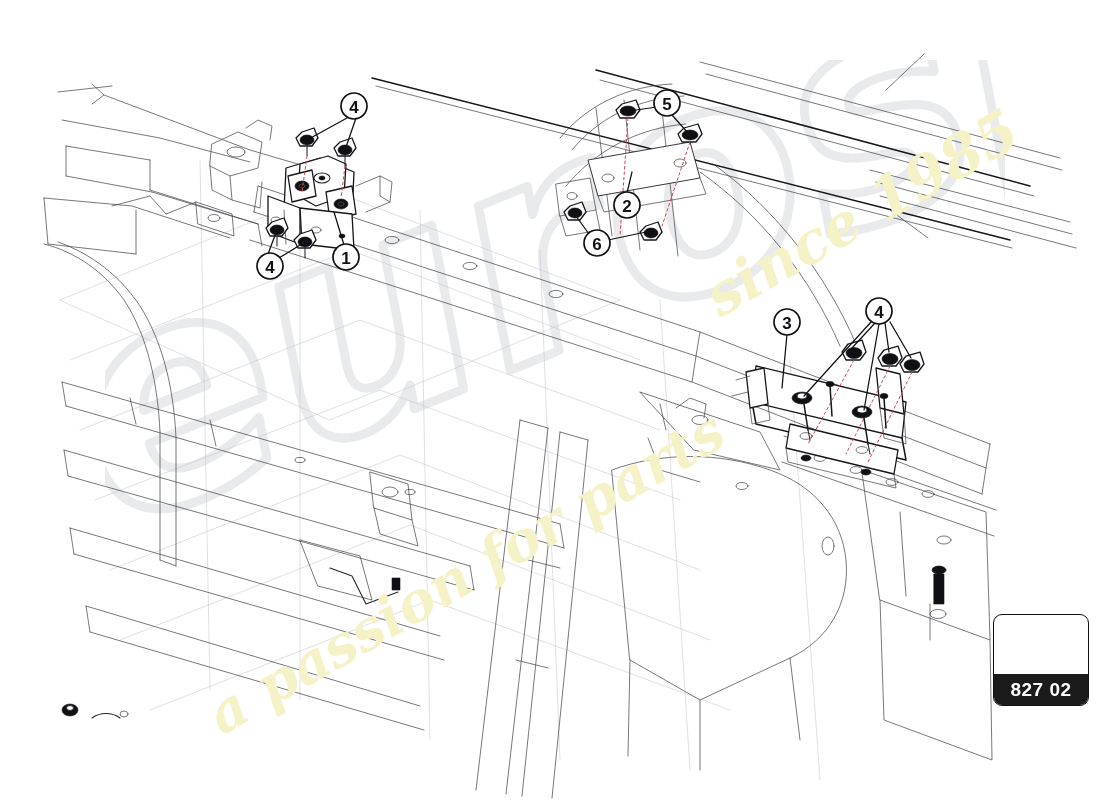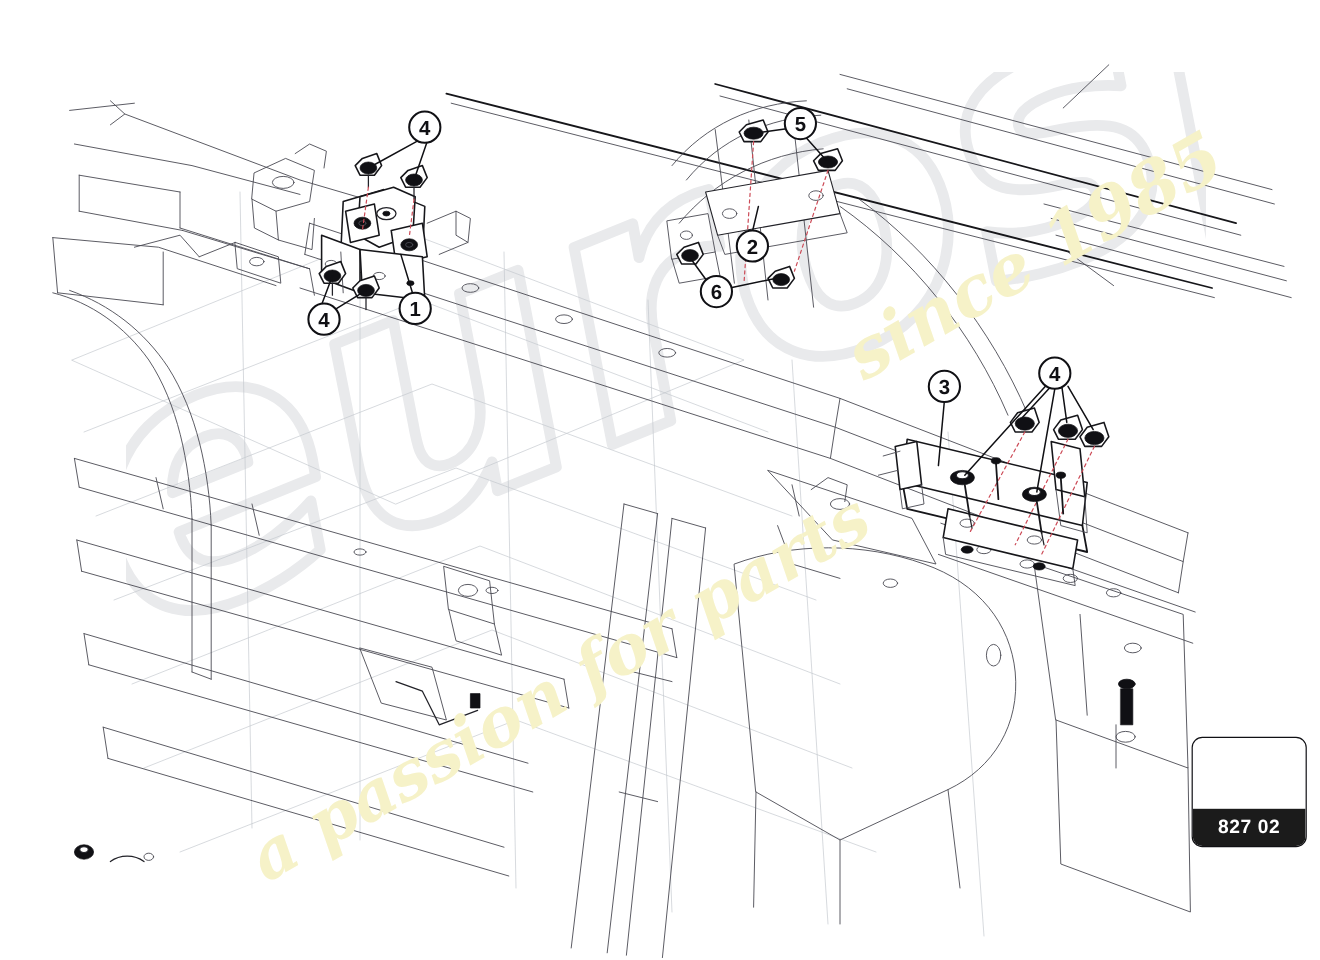--- a/index.html
+++ b/index.html
@@ -48,21 +48,21 @@
     position:absolute;left:993px;top:614px;width:96px;height:92px;
     border:1.6px solid #101014;border-radius:9px;background:#ffffff;
     overflow:hidden;box-sizing:border-box;
   }
   #badge .band{
     position:absolute;left:0;right:0;bottom:0;height:31px;background:#1b1b1b;
     display:flex;align-items:center;justify-content:center;
   }
   #badge .band span{
     color:#ffffff;font-family:"Liberation Sans",sans-serif;
-    font-size:16px;font-weight:700;letter-spacing:.5px;
+    font-size:19px;font-weight:700;letter-spacing:.5px;
   }
 </style>
 </head>
 <body>
 
 <div id="sheet">
 
   <svg id="wm-big" viewBox="0 0 900 640">
     <text class="wm-script" x="10" y="470" font-size="300" transform="rotate(-22 10 470)">eurospares</text>
   </svg>

